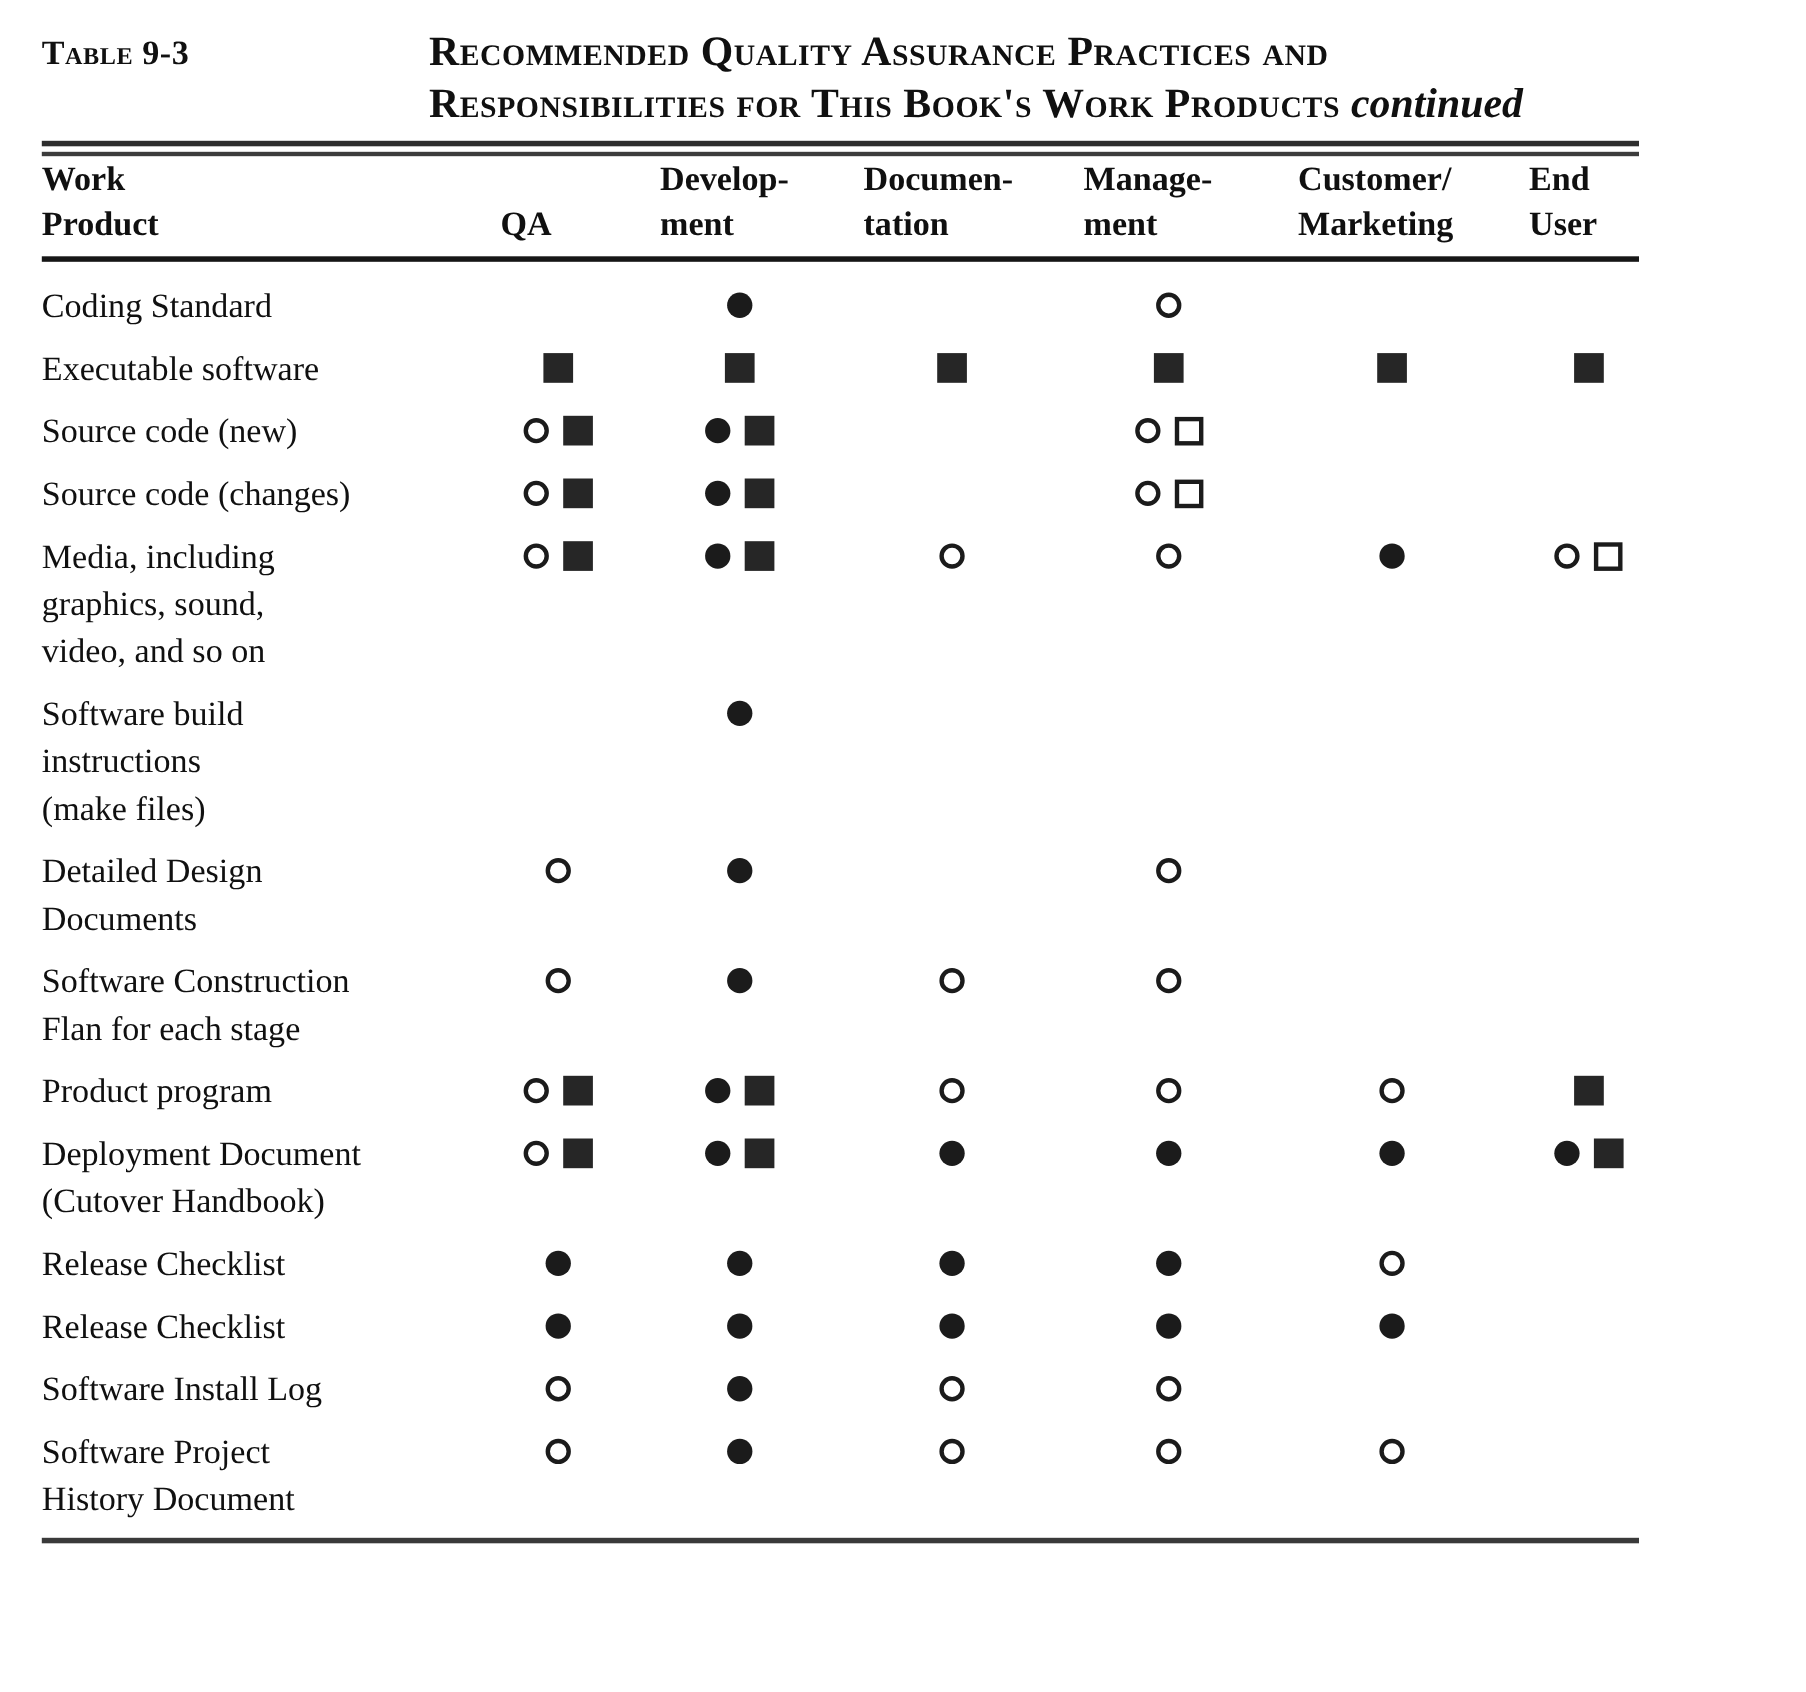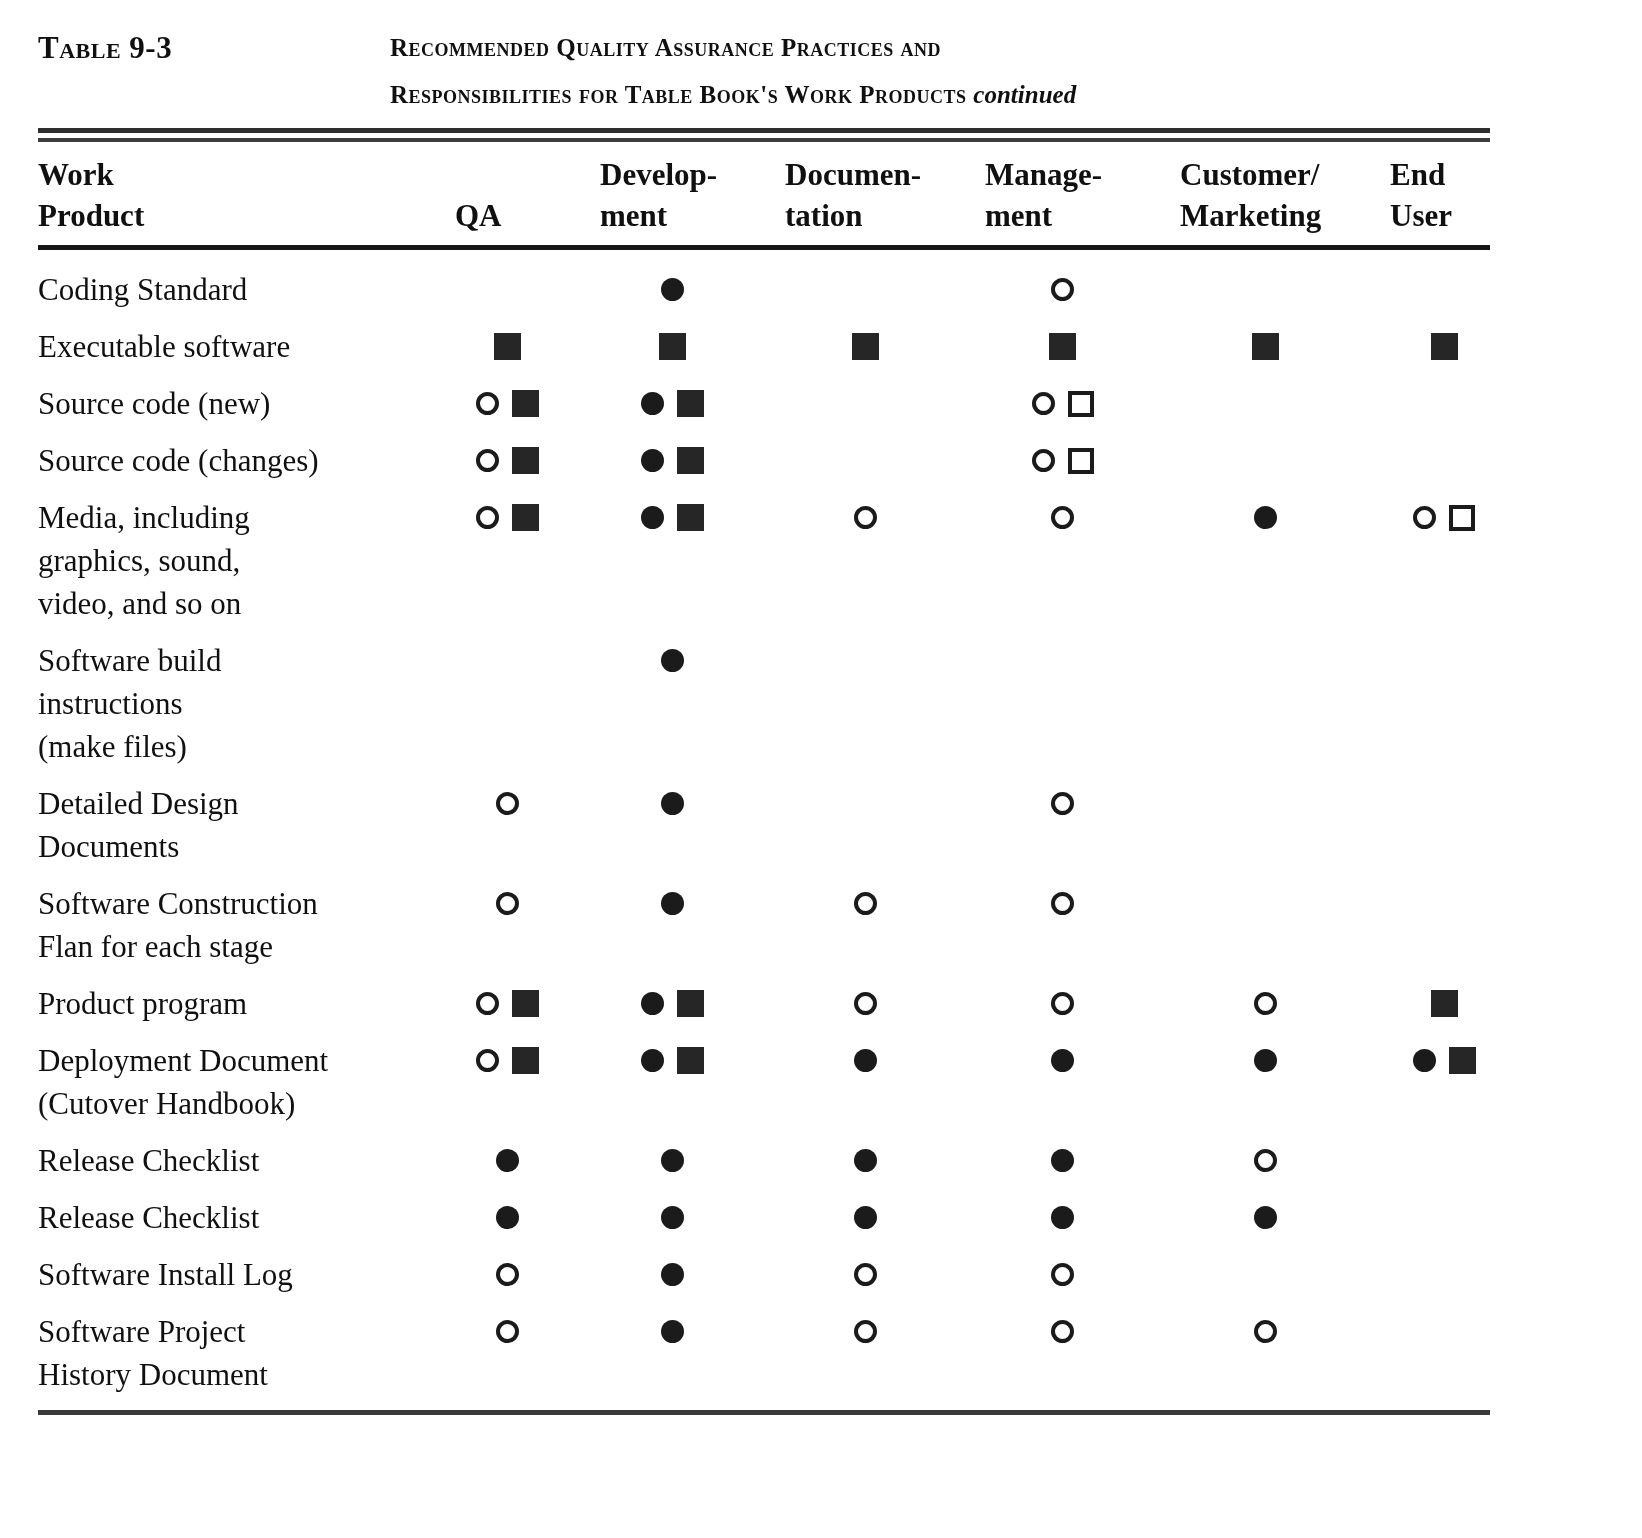--- a/index.html
+++ b/index.html
@@ -29,21 +29,21 @@
     flex: none;
     font-weight: bold;
     font-variant: small-caps;
     font-size: 31px;
     letter-spacing: 0.5px;
     line-height: 47px;
   }
   .table-title {
     font-weight: bold;
     font-variant: small-caps;
-    font-size: 25px;
+    font-size: 38px;
     letter-spacing: 0.5px;
     line-height: 47px;
   }
   .continued {
     font-variant: normal;
     font-style: italic;
     font-weight: 600;
     letter-spacing: 0px;
   }
 
@@ -59,21 +59,21 @@
   
   .grid {
     display: grid;
     grid-template-columns: 417px 145px 185px 200px 195px 210px 148px;
     margin-left: 38px;
     width: 1500px;
   }
 
   
   .header-row {
-    margin-top: 12px;
+    margin-top: 0;
     align-items: end;
   }
   .header-cell {
     font-weight: bold;
     font-size: 31px;
     line-height: 41px;
     white-space: nowrap;
   }
 
   
@@ -123,21 +123,21 @@
 </style>
 </head>
 <body>
 
 <div class="page">
 
   <div class="title-block">
     <div class="table-label">Table 9-3</div>
     <div class="table-title">
       <div>Recommended Quality Assurance Practices and</div>
-      <div><span>Responsibilities for Table Book's Work Products</span> <span class="continued">continued</span></div>
+      <div><span>Responsibilities for This Book's Work Products</span> <span class="continued">continued</span></div>
     </div>
   </div>
 
   <div class="rule-wrap double-rule">
     <div class="r1"></div>
     <div class="gap"></div>
     <div class="r2"></div>
   </div>
 
   <div class="grid header-row">

